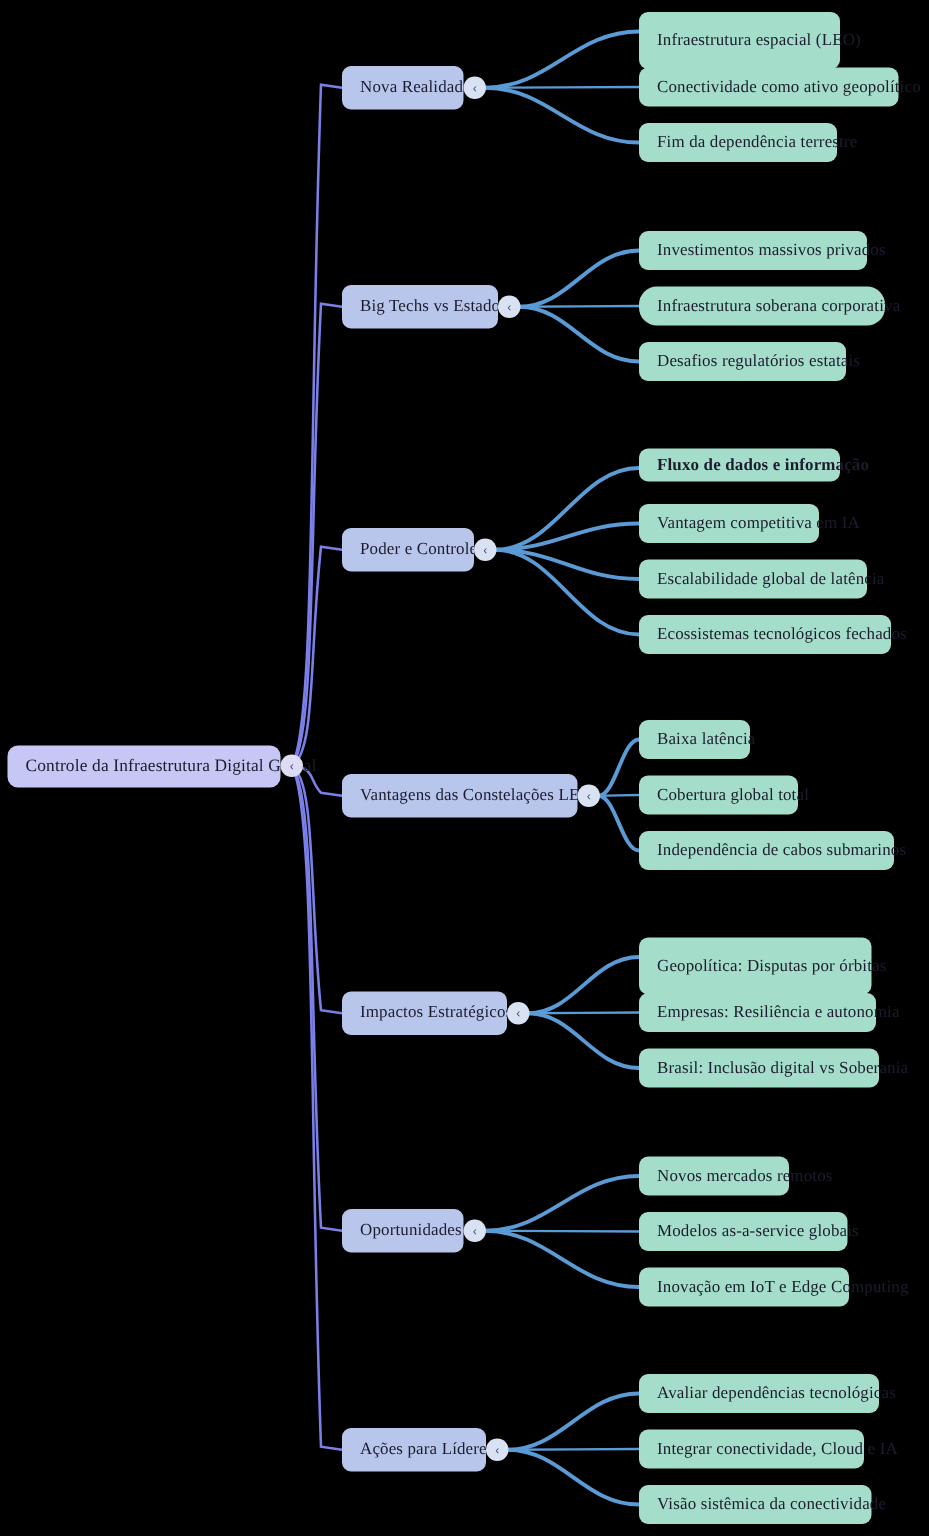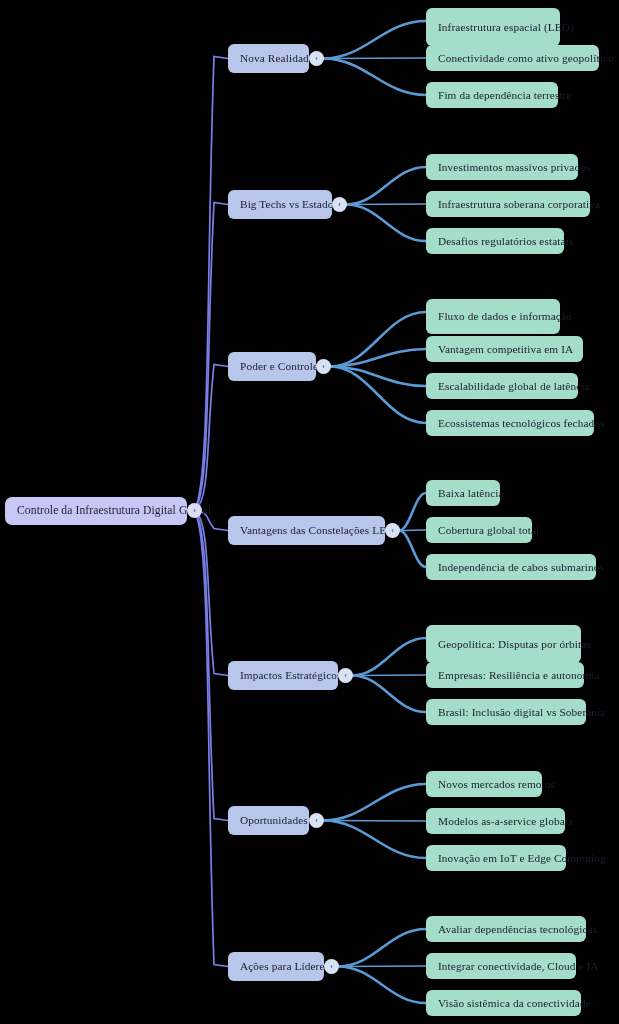--- a/index.html
+++ b/index.html
@@ -74,41 +74,41 @@
 <div class="node root" style="left: 5px; top: 497px; width: 182px; height: 28px;">Controle da Infraestrutura Digital Global</div>
     <div class="toggle root-toggle" style="left: 187px; top: 503px;">‹</div>
     <div class="node branch" style="left: 228px; top: 44px; width: 81px; height: 29px;">Nova Realidade</div>
     <div class="toggle" style="left: 309px; top: 51px;">‹</div>
     <div class="node leaf" style="left: 426px; top: 8px; width: 134px; height: 38px;">Infraestrutura espacial (LEO)</div>
     <div class="node leaf" style="left: 426px; top: 45px; width: 173px; height: 26px;">Conectividade como ativo geopolítico</div>
     <div class="node leaf" style="left: 426px; top: 82px; width: 132px; height: 26px;">Fim da dependência terrestre</div>
     <div class="node branch" style="left: 228px; top: 190px; width: 104px; height: 29px;">Big Techs vs Estados</div>
     <div class="toggle" style="left: 332px; top: 197px;">‹</div>
     <div class="node leaf" style="left: 426px; top: 154px; width: 152px; height: 26px;">Investimentos massivos privados</div>
-    <div class="node leaf" style="left: 426px; top: 191px; width: 164px; height: 26px;">Infraestrutura soberana corporativa</div>
+    <div class="node leaf" style="left: 426px; top: 191px; width: 164px; height: 26px; border-radius: 12px;">Infraestrutura soberana corporativa</div>
     <div class="node leaf" style="left: 426px; top: 228px; width: 138px; height: 26px;">Desafios regulatórios estatais</div>
     <div class="node branch" style="left: 228px; top: 352px; width: 88px; height: 29px;">Poder e Controle</div>
     <div class="toggle" style="left: 316px; top: 359px;">‹</div>
-    <div class="node leaf" style="left: 426px; top: 299px; width: 134px; height: 35px;">Fluxo de dados e informação</div>
-    <div class="node leaf" style="left: 426px; top: 336px; width: 157px; height: 26px;">Vantagem competitiva em IA</div>
+    <div class="node leaf" style="left: 426px; top: 299px; width: 134px; height: 22px; font-weight: bold;">Fluxo de dados e informação</div>
+    <div class="node leaf" style="left: 426px; top: 336px; width: 120px; height: 26px;">Vantagem competitiva em IA</div>
     <div class="node leaf" style="left: 426px; top: 373px; width: 152px; height: 26px;">Escalabilidade global de latência</div>
     <div class="node leaf" style="left: 426px; top: 410px; width: 168px; height: 26px;">Ecossistemas tecnológicos fechados</div>
     <div class="node branch" style="left: 228px; top: 516px; width: 157px; height: 29px;">Vantagens das Constelações LEO</div>
     <div class="toggle" style="left: 385px; top: 523px;">‹</div>
     <div class="node leaf" style="left: 426px; top: 480px; width: 74px; height: 26px;">Baixa latência</div>
     <div class="node leaf" style="left: 426px; top: 517px; width: 106px; height: 26px;">Cobertura global total</div>
     <div class="node leaf" style="left: 426px; top: 554px; width: 170px; height: 26px;">Independência de cabos submarinos</div>
     <div class="node branch" style="left: 228px; top: 661px; width: 110px; height: 29px;">Impactos Estratégicos</div>
     <div class="toggle" style="left: 338px; top: 668px;">‹</div>
     <div class="node leaf" style="left: 426px; top: 625px; width: 155px; height: 38px;">Geopolítica: Disputas por órbitas</div>
     <div class="node leaf" style="left: 426px; top: 662px; width: 158px; height: 26px;">Empresas: Resiliência e autonomia</div>
     <div class="node leaf" style="left: 426px; top: 699px; width: 160px; height: 26px;">Brasil: Inclusão digital vs Soberania</div>
     <div class="node branch" style="left: 228px; top: 806px; width: 81px; height: 29px;">Oportunidades</div>
     <div class="toggle" style="left: 309px; top: 813px;">‹</div>
-    <div class="node leaf" style="left: 426px; top: 771px; width: 116px; height: 26px; text-align: right;">Novos mercados remotos</div>
+    <div class="node leaf" style="left: 426px; top: 771px; width: 100px; height: 26px; text-align: right;">Novos mercados remotos</div>
     <div class="node leaf" style="left: 426px; top: 808px; width: 139px; height: 26px;">Modelos as-a-service globais</div>
     <div class="node leaf" style="left: 426px; top: 845px; width: 140px; height: 26px;">Inovação em IoT e Edge Computing</div>
     <div class="node branch" style="left: 228px; top: 952px; width: 96px; height: 29px;">Ações para Líderes</div>
     <div class="toggle" style="left: 324px; top: 959px;">‹</div>
     <div class="node leaf" style="left: 426px; top: 916px; width: 160px; height: 26px;">Avaliar dependências tecnológicas</div>
     <div class="node leaf" style="left: 426px; top: 953px; width: 150px; height: 26px;">Integrar conectividade, Cloud e IA</div>
     <div class="node leaf" style="left: 426px; top: 990px; width: 155px; height: 26px;">Visão sistêmica da conectividade</div>
   </div>
 
 </body></html>

